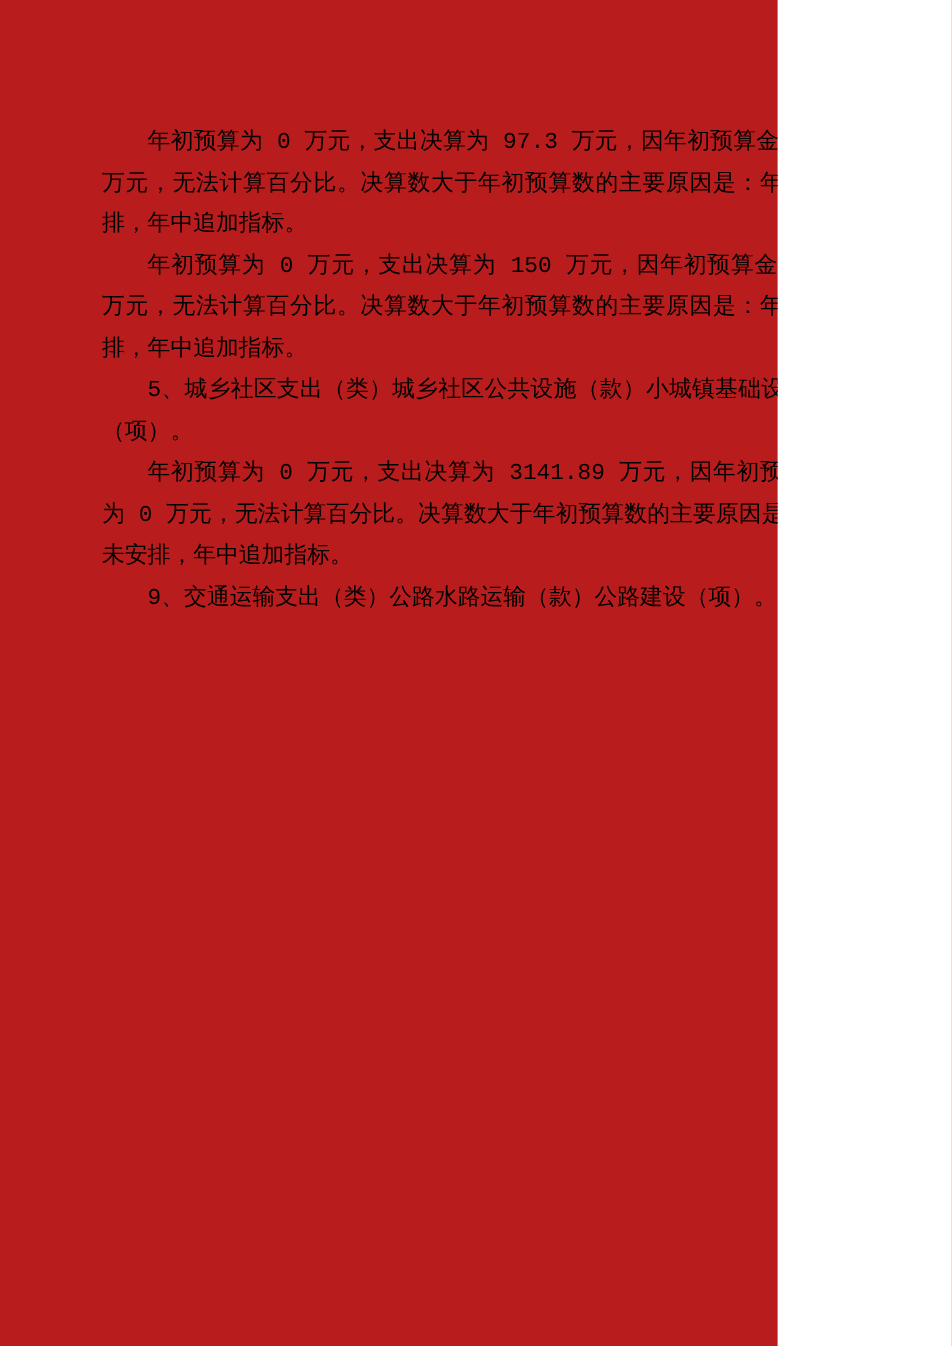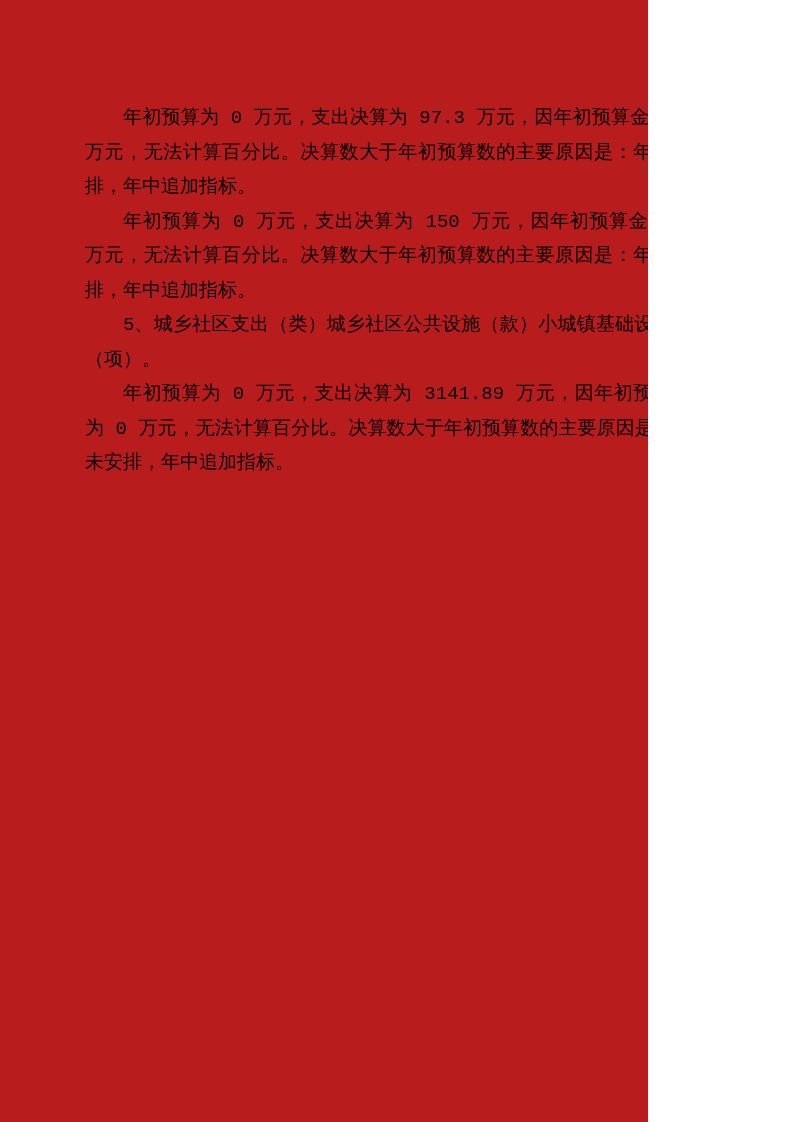--- a/index.html
+++ b/index.html
@@ -35,14 +35,15 @@
 </style>
 </head>
 <body>
 
 <div class="page">
   <div class="content" id="content">
       <p class="para">年初预算为 0 万元，支出决算为 97.3 万元，因年初预算金额为 0 万元，无法计算百分比。决算数大于年初预算数的主要原因是：年初未安排，年中追加指标。</p>
       <p class="para">年初预算为 0 万元，支出决算为 150 万元，因年初预算金额为 0 万元，无法计算百分比。决算数大于年初预算数的主要原因是：年初未安排，年中追加指标。</p>
       <p class="para">5、城乡社区支出（类）城乡社区公共设施（款）小城镇基础设施建设（项）。</p>
       <p class="para">年初预算为 0 万元，支出决算为 3141.89 万元，因年初预算金额为 0 万元，无法计算百分比。决算数大于年初预算数的主要原因是：年初未安排，年中追加指标。</p>
+      <p class="para">9、交通运输支出（类）公路水路运输（款）公路建设（项）。</p>
     </div>
 </div>
 
 </body></html>

